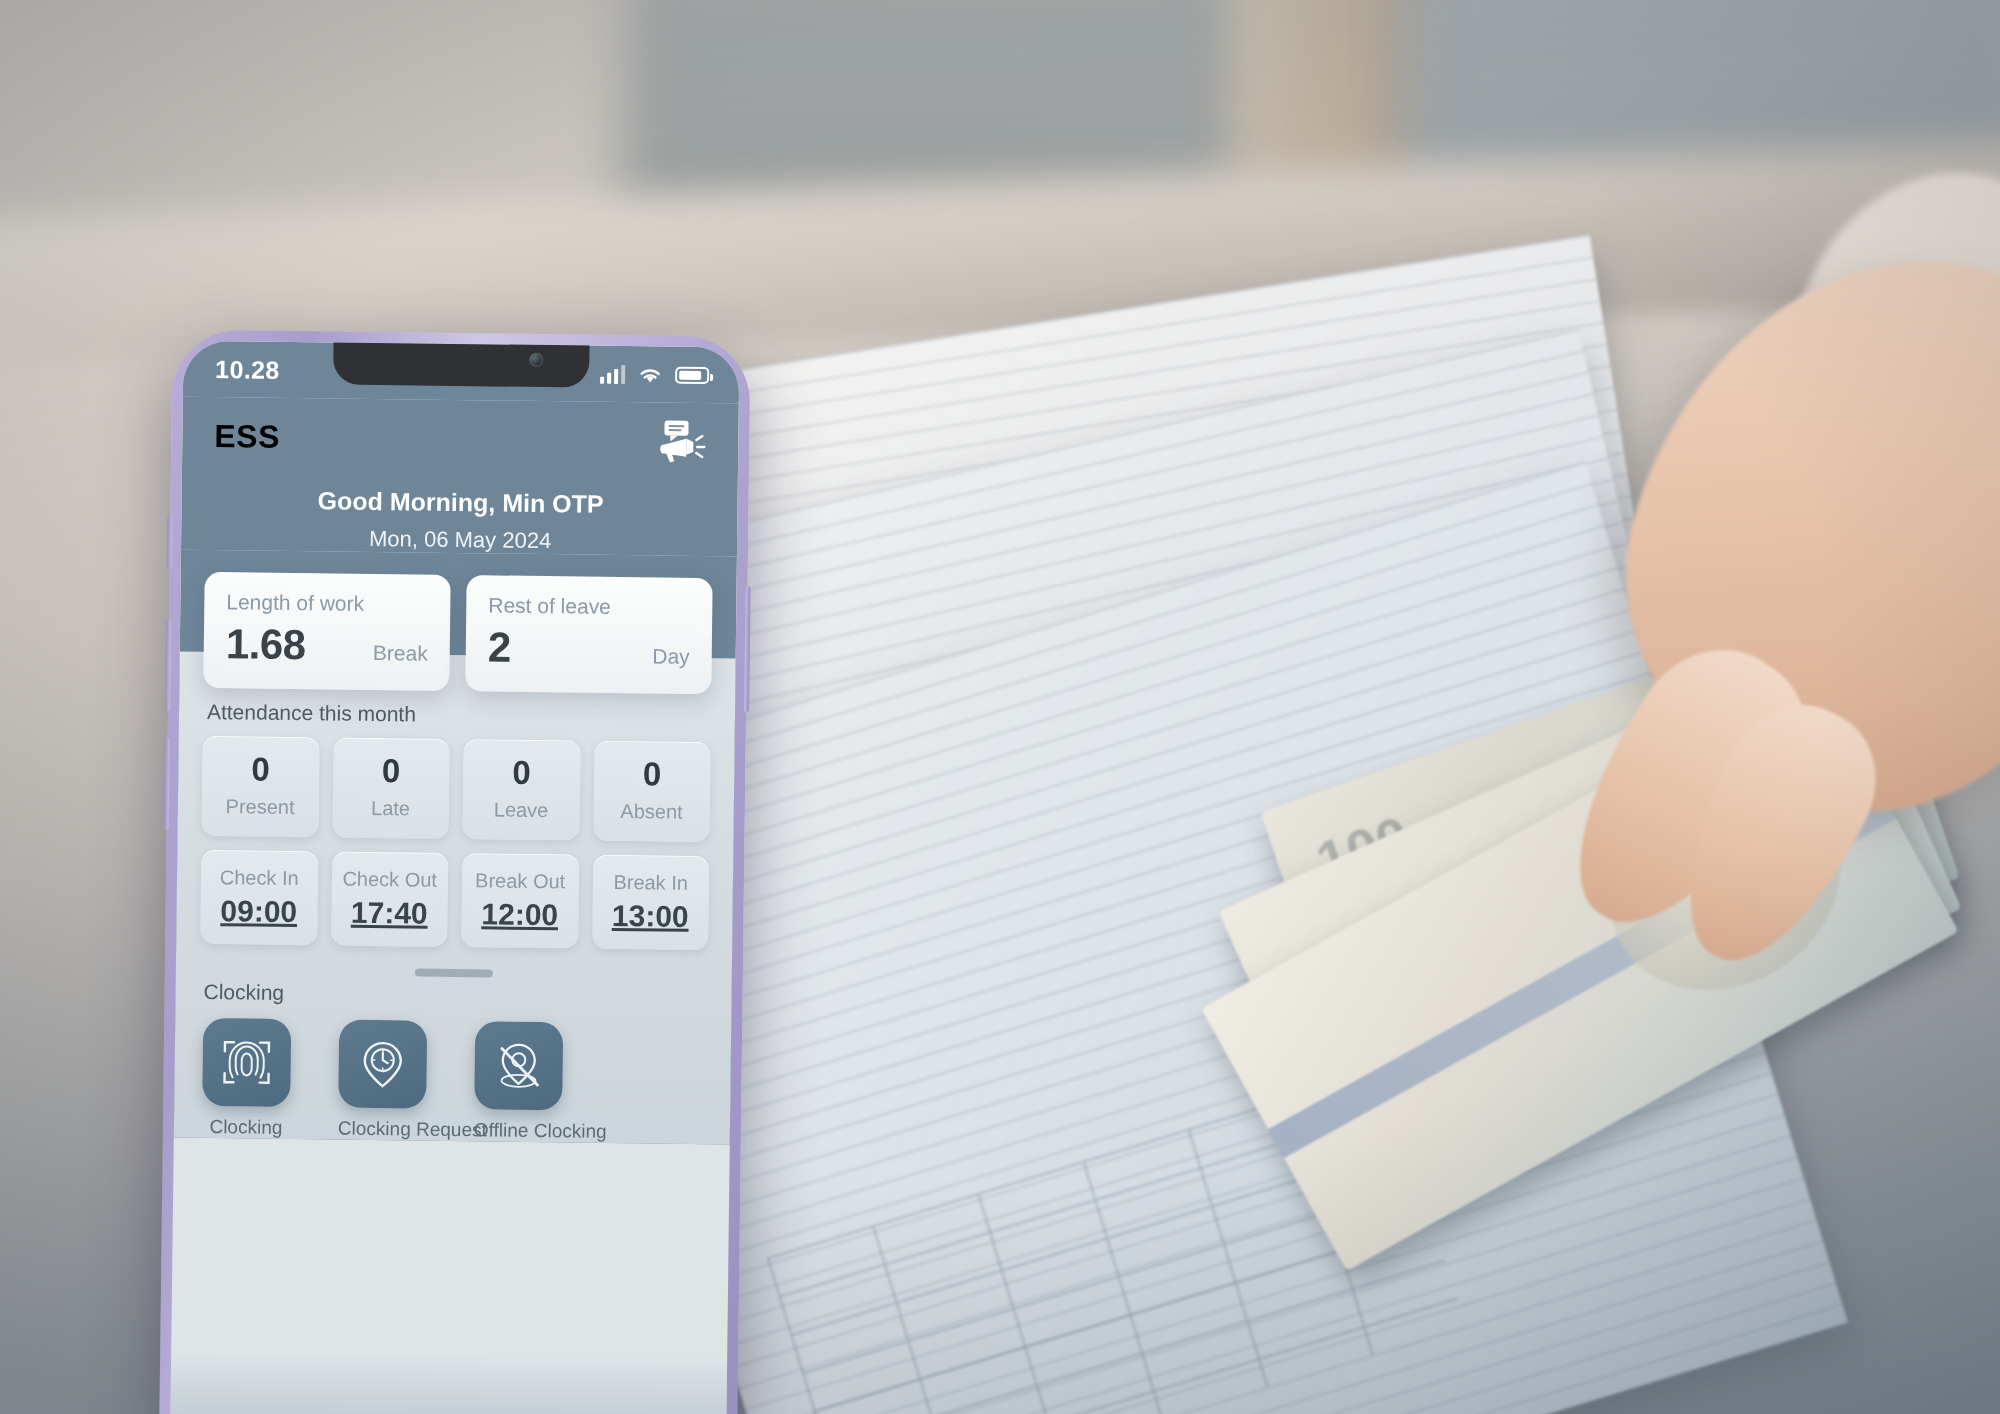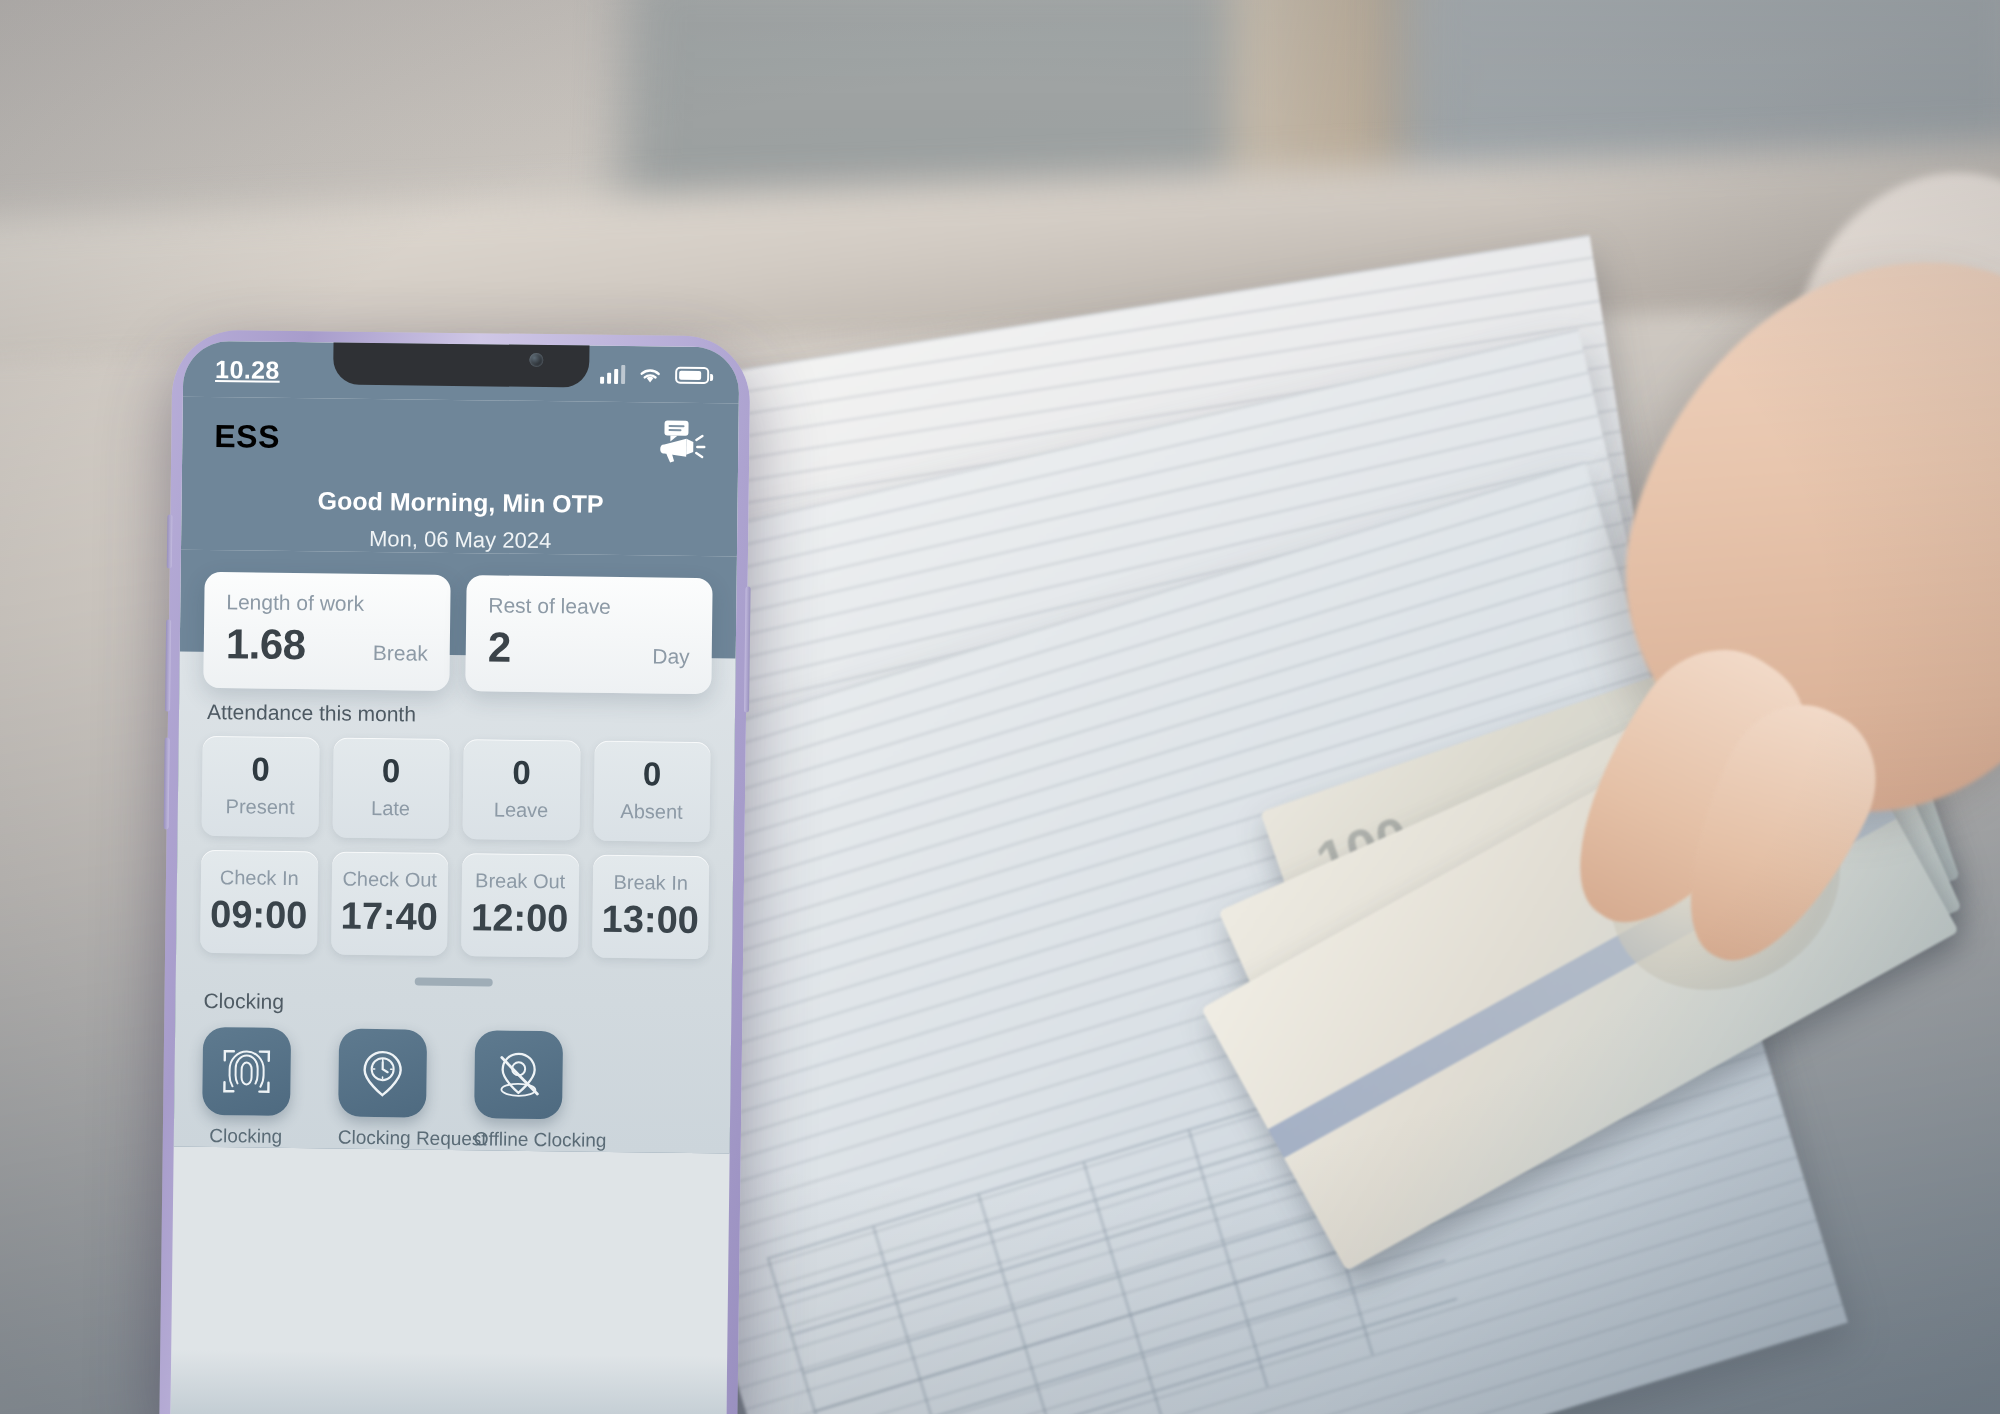--- a/index.html
+++ b/index.html
@@ -159,21 +159,21 @@
   .sidebtn.r1 { left:auto; right:-3px; top:250px; height:126px;
     background: linear-gradient(270deg,#9890bd,#c3bbdf); }
 
   
   .statusbar {
     position:relative; height:56px;
     background:#6f8699;
     display:flex; align-items:center; justify-content:space-between;
     padding: 0 30px 0 32px; color:#fff;
   }
-  .clocktxt { font-size:25px; font-weight:700; letter-spacing:.4px;text-decoration:underline; }
+  .clocktxt { font-size:25px; font-weight:700; letter-spacing:.4px; }
   .notch {
     position:absolute; left:50%; top:-14px; transform:translateX(-50%);
     width: 256px; height: 56px;
     background:#2f3135; border-radius: 0 0 26px 26px;
   }
   .notch .cam { position:absolute; right:46px; top:22px; width:14px; height:14px; border-radius:50%;
     background: radial-gradient(circle at 35% 35%, #5d6a75, #23262a 70%); box-shadow: inset 0 0 3px #7e8b96; }
   .status-right { display:flex; align-items:center; gap:12px; z-index:2; }
   .bars { display:flex; align-items:flex-end; gap:3px; height:20px; }
   .bars i { width:4px; background:#fff; border-radius:1px; display:block; }
@@ -214,21 +214,21 @@
   .section-label { color:#4f5b64; font-size:21px; margin: 4px 0 12px 4px; }
   .tilerow { display:flex; gap:14px; }
   .tile {
     flex:1; background: linear-gradient(180deg,#e3e9ec,#dae1e6);
     border-radius: 14px; padding: 16px 6px 18px; text-align:center;
     box-shadow: 0 3px 9px rgba(60,80,95,.13), inset 0 1px 0 rgba(255,255,255,.75);
   }
   .tile .num { color:#2f3a41; font-size:33px; font-weight:600; line-height:1.05; }
   .tile .cap { color:#8d9aa6; font-size:20px; margin-top:8px; }
   .tile.times .cap { margin-top:0; margin-bottom:6px; }
-  .tile.times .num { font-size:38px; font-weight:600; color:#3a444b; }
+  .tile.times .num { font-size:30px; font-weight:600; color:#3a444b;text-decoration:underline; }
 
   .grabber { width:78px; height:8px; border-radius:4px; background:#9fadb7; margin: 22px auto 6px; }
 
   .clocksec { margin-top: 6px; }
   .clockicons { display:flex; gap:48px; margin-top:14px; padding-left:4px; }
   .clockitem { width:88px; text-align:center; cursor:pointer; }
   .clockbtn {
     width:88px; height:88px; border-radius:22px;
     background: linear-gradient(160deg,#5e7a8f,#4e6a80);
     display:flex; align-items:center; justify-content:center;

